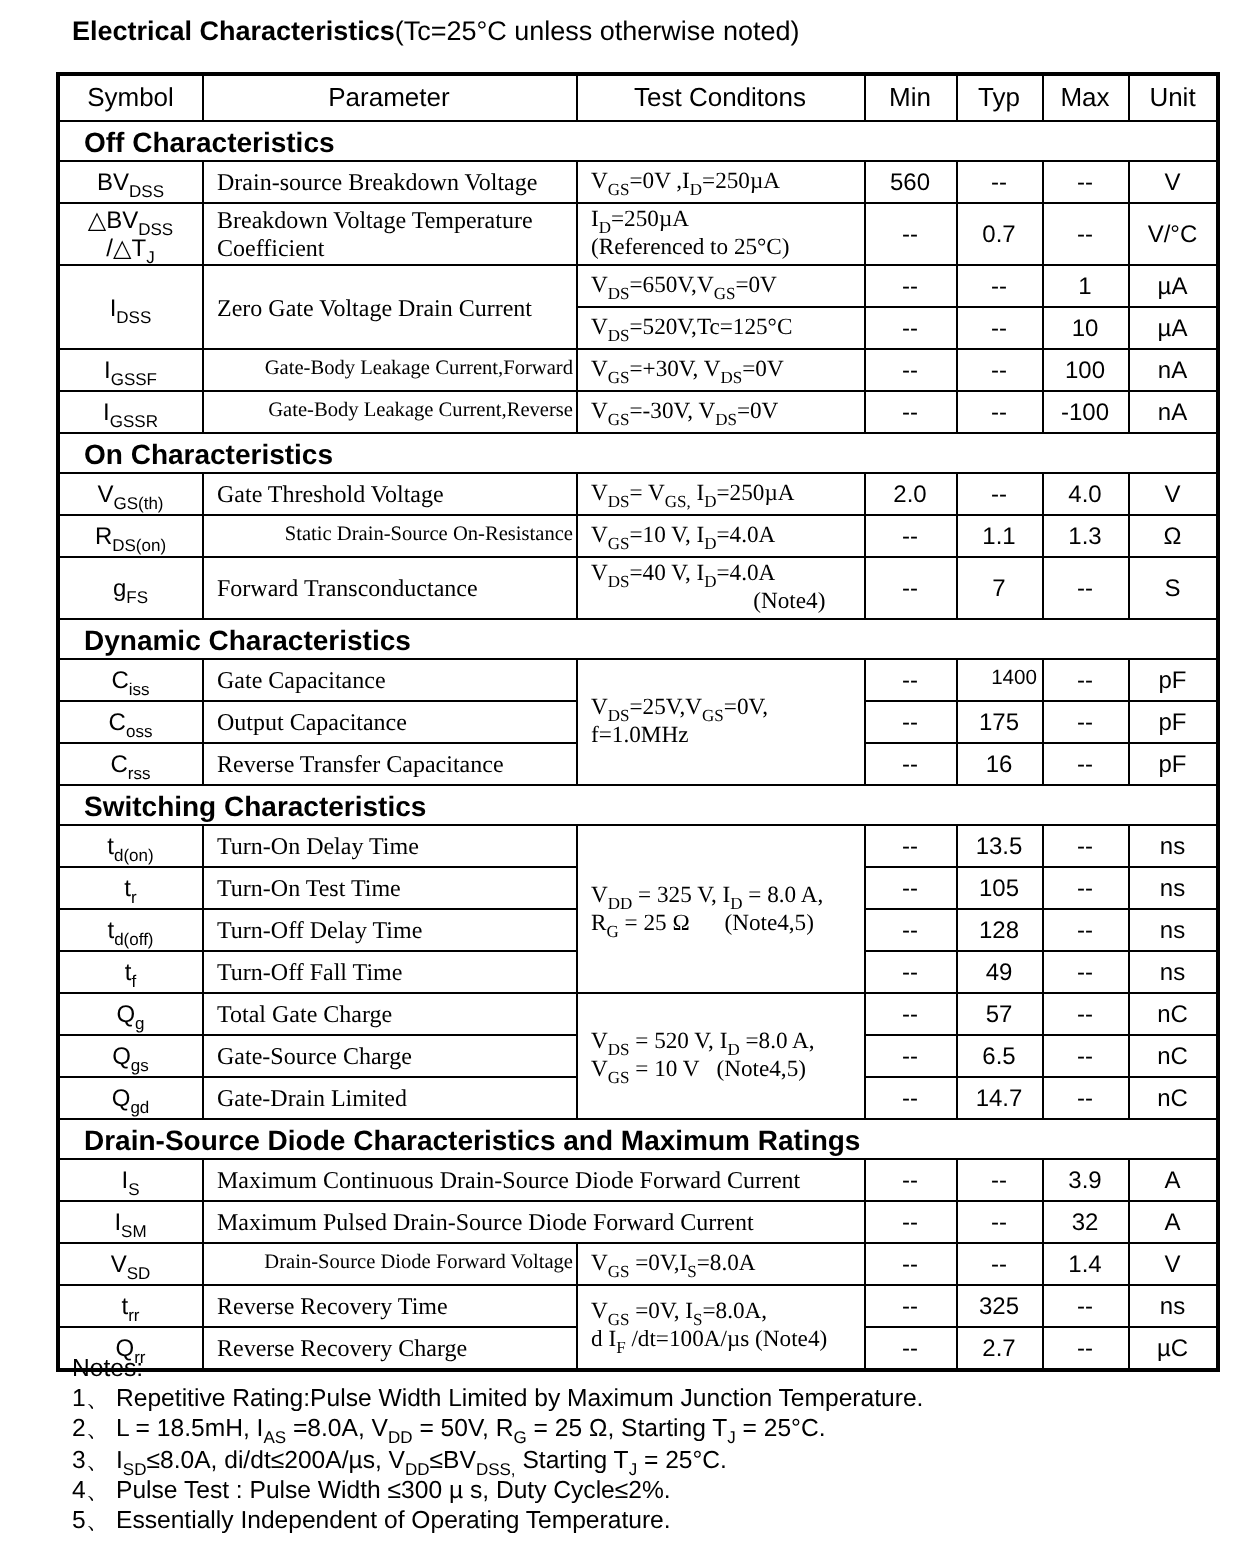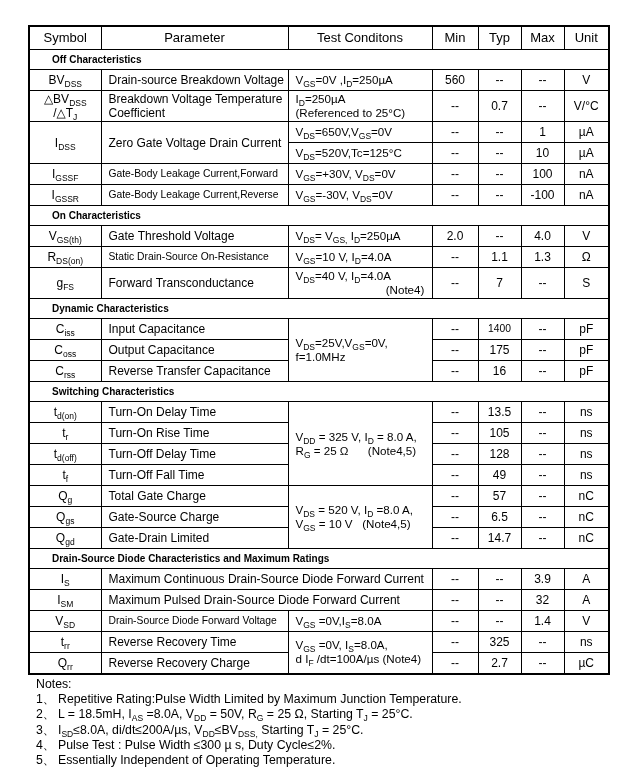--- a/index.html
+++ b/index.html
@@ -1,42 +1,43 @@
 <!DOCTYPE html>
 <html><head>
 <meta charset="utf-8">
 <style>
   html,body{margin:0;padding:0;background:#fff;}
   .page{position:relative;width:619px;height:775px;background:#ffffff;overflow:hidden;
         font-family:"Liberation Sans",sans-serif;color:#000;}
   .title{position:absolute;left:36px;top:8px;font-size:13.5px;white-space:nowrap;}
   .title .b{font-weight:bold;}
-  table.ec{position:absolute;left:28px;top:25px;width:580px;border-collapse:collapse;
+  table.ec{position:absolute;left:28px;top:36px;width:580px;border-collapse:collapse;
            table-layout:fixed;border:2px solid #000;}
   table.ec th, table.ec td{border:1px solid #000;padding:0 2px;text-align:center;
            font-size:12px;line-height:14px;white-space:pre-wrap;overflow:hidden;vertical-align:middle;}
   table.ec th{font-weight:normal;font-size:13px;height:22px;}
   table.ec tr{height:21px;}
   table.ec tr.tall{height:31px;}
   table.ec tr.section-row{height:20px;}
-  table.ec td.left{text-align:left;padding-left:7px;padding-right:1px;}
-  table.ec td.small{font-size:10.3px;}
+  table.ec td.left{text-align:left;padding-left:7px;padding-right:1px;font-family:Liberation Serif, serif;}
+  table.ec td.small{font-size:10.3px;text-align:right;}
   table.ec td.cond{font-size:11.6px;}
-  table.ec td.section{font-weight:bold;font-size:10px;text-align:left;padding-left:22px;}
+  table.ec td.section{font-weight:bold;font-size:14px;text-align:left;padding-left:12px;}
   sub{font-size:8.5px;line-height:0;}
   .notes{position:absolute;left:36px;top:677px;font-size:12.3px;line-height:15.2px;}
   .note-item{display:flex;}
   .note-num{flex:0 0 22px;}
   .note-text{flex:1;}
 </style>
 </head>
 <body>
 
 <div class="page">
 
+  <div class="title"><span class="b">Electrical Characteristics</span><span>(Tc=25°C unless otherwise noted)</span></div>
 
   <table class="ec">
     <colgroup>
       <col style="width:72px">
         <col style="width:187px">
         <col style="width:144px">
       <col style="width:46px">
         <col style="width:43px">
         <col style="width:43px">
         <col style="width:45px">
@@ -140,21 +141,21 @@
           <td class="">--</td>
           <td class="">7</td>
           <td class="">--</td>
           <td class="">S</td>
         </tr>
         <tr class="section-row">
           <td colspan="7" class="section">Dynamic Characteristics</td>
         </tr>
         <tr>
           <td class="">C<sub>iss</sub></td>
-          <td class="left ">Input Capacitance</td>
+          <td class="left ">Gate Capacitance</td>
           <td rowspan="3" class="left cond">V<sub>DS</sub>=25V,V<sub>GS</sub>=0V,
 f=1.0MHz</td>
           <td class="">--</td>
           <td class="small ">1400</td>
           <td class="">--</td>
           <td class="">pF</td>
         </tr>
         <tr>
           <td class="">C<sub>oss</sub></td>
           <td class="left ">Output Capacitance</td>
@@ -179,21 +180,21 @@
           <td class="left ">Turn-On Delay Time</td>
           <td rowspan="4" class="left cond">V<sub>DD</sub> = 325 V, I<sub>D</sub> = 8.0 A,
 R<sub>G</sub> = 25 Ω      (Note4,5)</td>
           <td class="">--</td>
           <td class="">13.5</td>
           <td class="">--</td>
           <td class="">ns</td>
         </tr>
         <tr>
           <td class="">t<sub>r</sub></td>
-          <td class="left ">Turn-On Rise Time</td>
+          <td class="left ">Turn-On Test Time</td>
           <td class="">--</td>
           <td class="">105</td>
           <td class="">--</td>
           <td class="">ns</td>
         </tr>
         <tr>
           <td class="">t<sub>d(off)</sub></td>
           <td class="left ">Turn-Off Delay Time</td>
           <td class="">--</td>
           <td class="">128</td>

